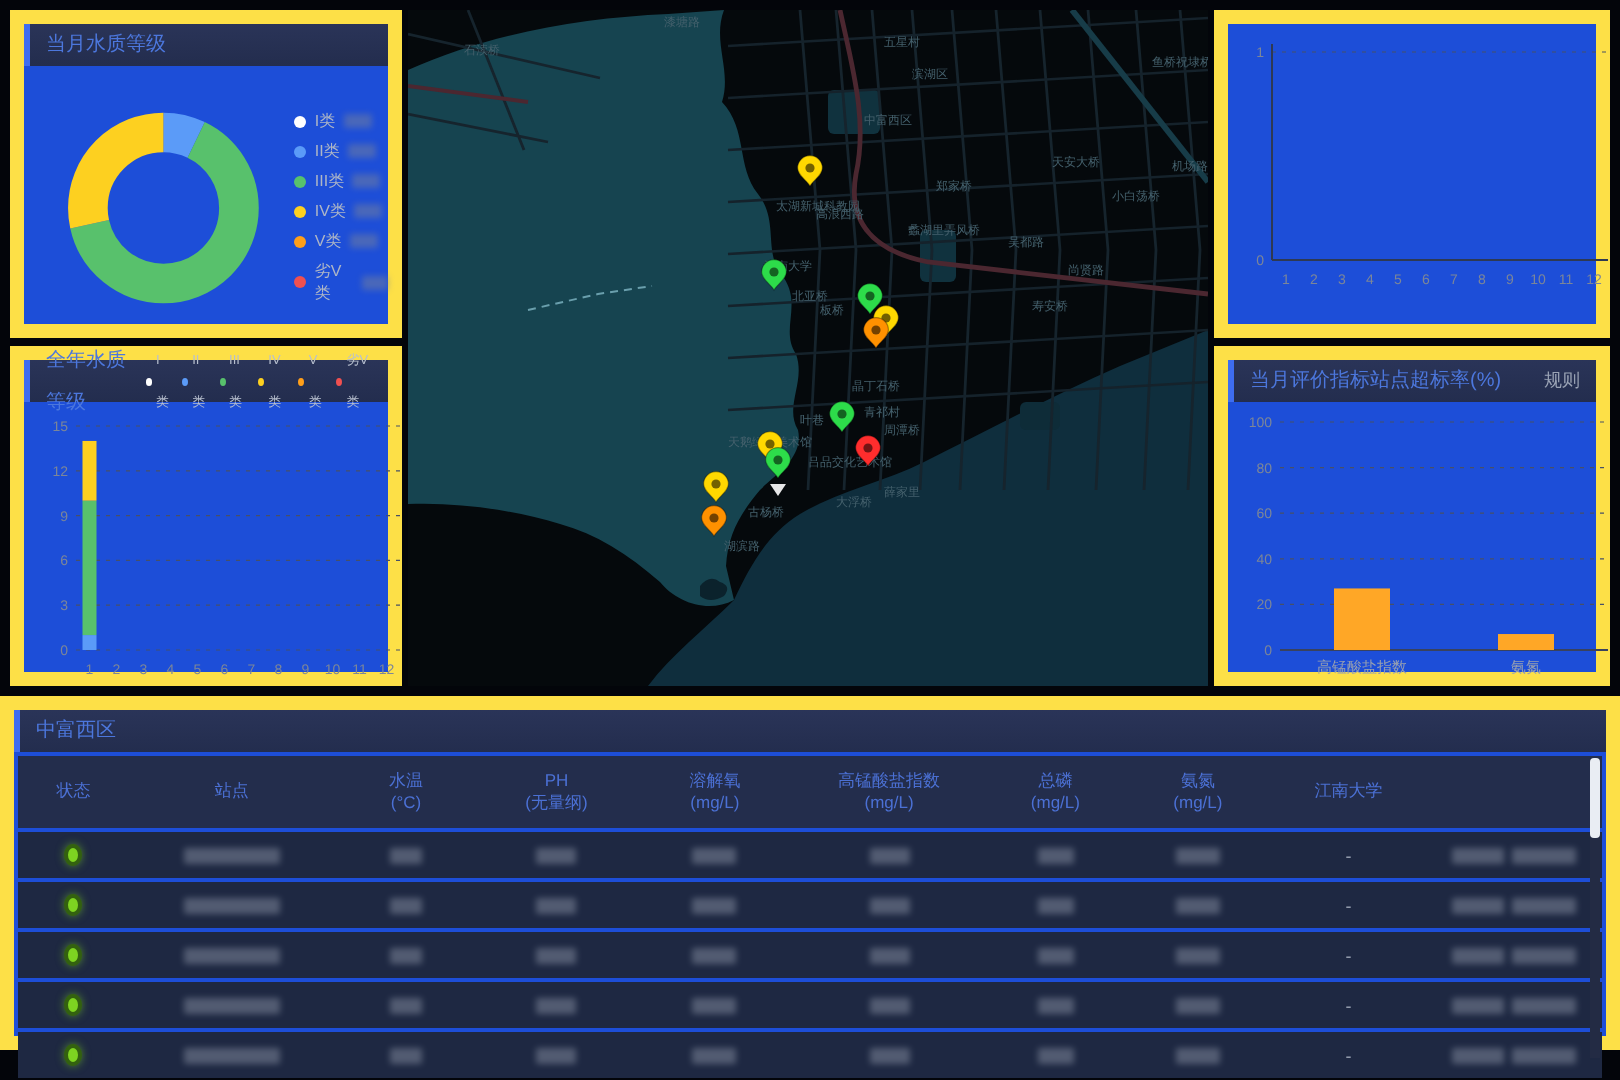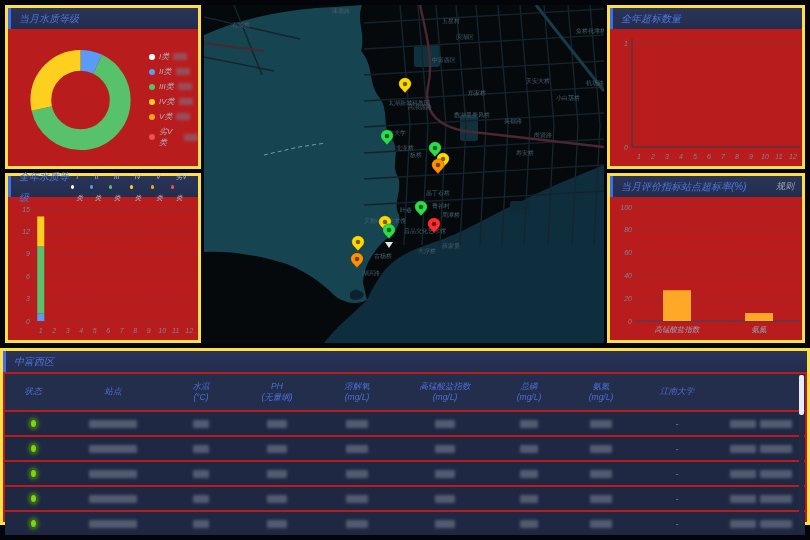--- a/index.html
+++ b/index.html
@@ -1,20 +1,20 @@
 <!DOCTYPE html>
 <html><head>
 <meta charset="utf-8">
 <style>
   * { margin:0; padding:0; box-sizing:border-box; }
   html,body { width:810px; height:540px; background:#03050a; overflow:hidden;
     font-family:"Liberation Sans", sans-serif; }
   .root { position:relative; width:810px; height:540px; }
 
-  .panel { position:absolute; background:#b91c1c; border:3px solid #fde047;font-style:italic; }
+  .panel { position:absolute; background:#1d4ed8; border:7px solid #fde047; }
   .panel-hd { height:21px; line-height:21px; background:linear-gradient(#2a3458,#232d4e);
     border-left:3px solid #3e6df0; color:#4c77dd; font-size:10px; padding:0 8px;
     display:flex; justify-content:space-between; align-items:center; }
   .panel-hd .link { color:#9aa3b5; font-size:9px; cursor:pointer; }
 
   
   .donut-wrap { display:flex; align-items:center; height:141px; }
   .donut-svg { margin-left:14px; }
   .lg-list { list-style:none; margin-left:10px; }
   .lg-list li { display:flex; align-items:center; margin:4px 0; }
@@ -266,23 +266,20 @@
         <g>
       <path d="M153,263 C151.4,260.2 146.8,257.6 146.8,254
         A6.2,6.2 0 1 1 159.2,254
         C159.2,257.6 154.6,260.2 153,263 Z" fill="#ff9100" stroke="rgba(0,0,0,.35)" stroke-width="0.6"></path>
       <circle cx="153" cy="254" r="2.3" fill="rgba(0,0,0,.55)"></circle>
         </g>
       </svg>
   </div>
 
   <section class="panel" style="left:607px;top:5px;width:198px;height:164px">
-    <div class="panel-hd">
-      <span>全年超标数量</span>
-    </div>
     <svg id="yoSvg" width="196" height="140" viewBox="0 0 196 140">
         <line x1="22" y1="14" x2="190" y2="14" stroke="#475068" stroke-width="0.6" stroke-dasharray="2 3"></line>
         <text x="18" y="16.5" font-size="7" fill="#7c8698" text-anchor="end">1</text>
         <text x="18" y="120.5" font-size="7" fill="#7c8698" text-anchor="end">0</text>
         <line x1="22" y1="10" x2="22" y2="118" stroke="#2e3952" stroke-width="1"></line>
         <line x1="22" y1="118" x2="190" y2="118" stroke="#2e3952" stroke-width="1"></line>
         <text x="29" y="130" font-size="7" fill="#7c8698" text-anchor="middle">1</text>
         <text x="43" y="130" font-size="7" fill="#7c8698" text-anchor="middle">2</text>
         <text x="57" y="130" font-size="7" fill="#7c8698" text-anchor="middle">3</text>
         <text x="71" y="130" font-size="7" fill="#7c8698" text-anchor="middle">4</text>

